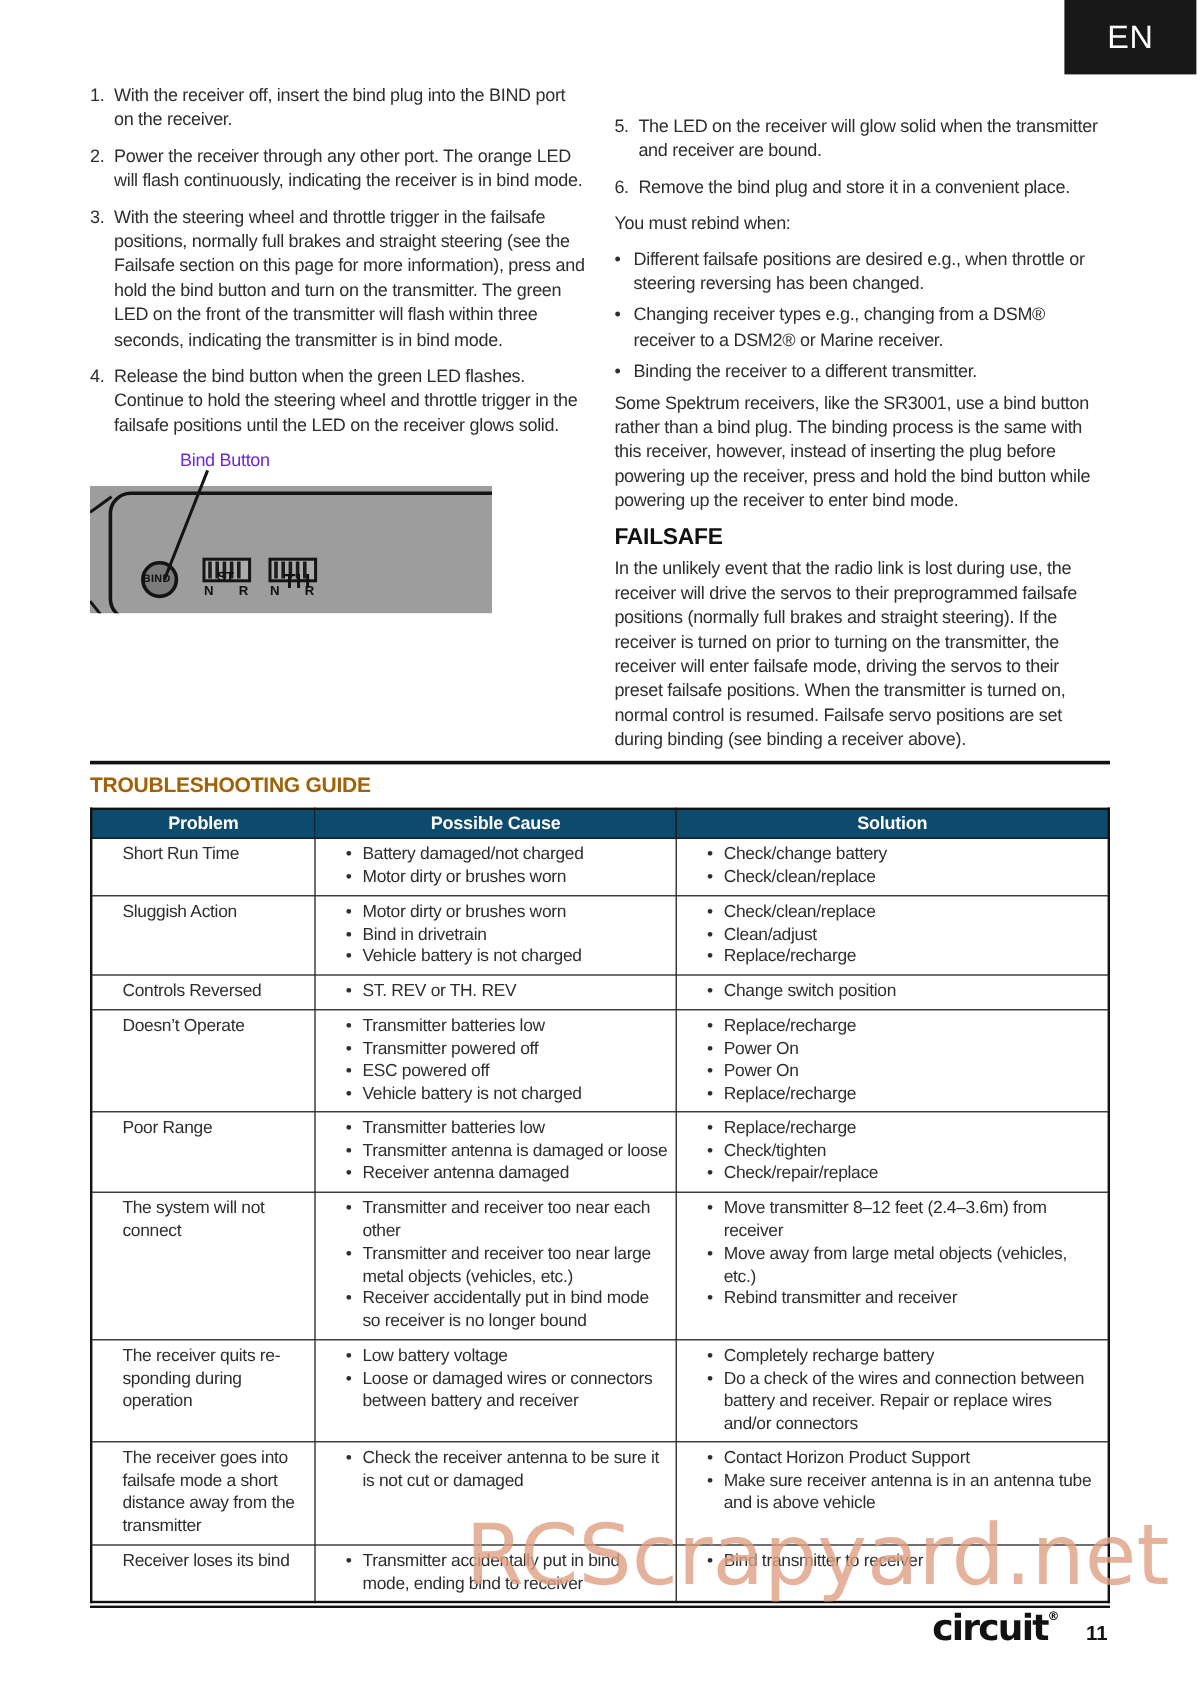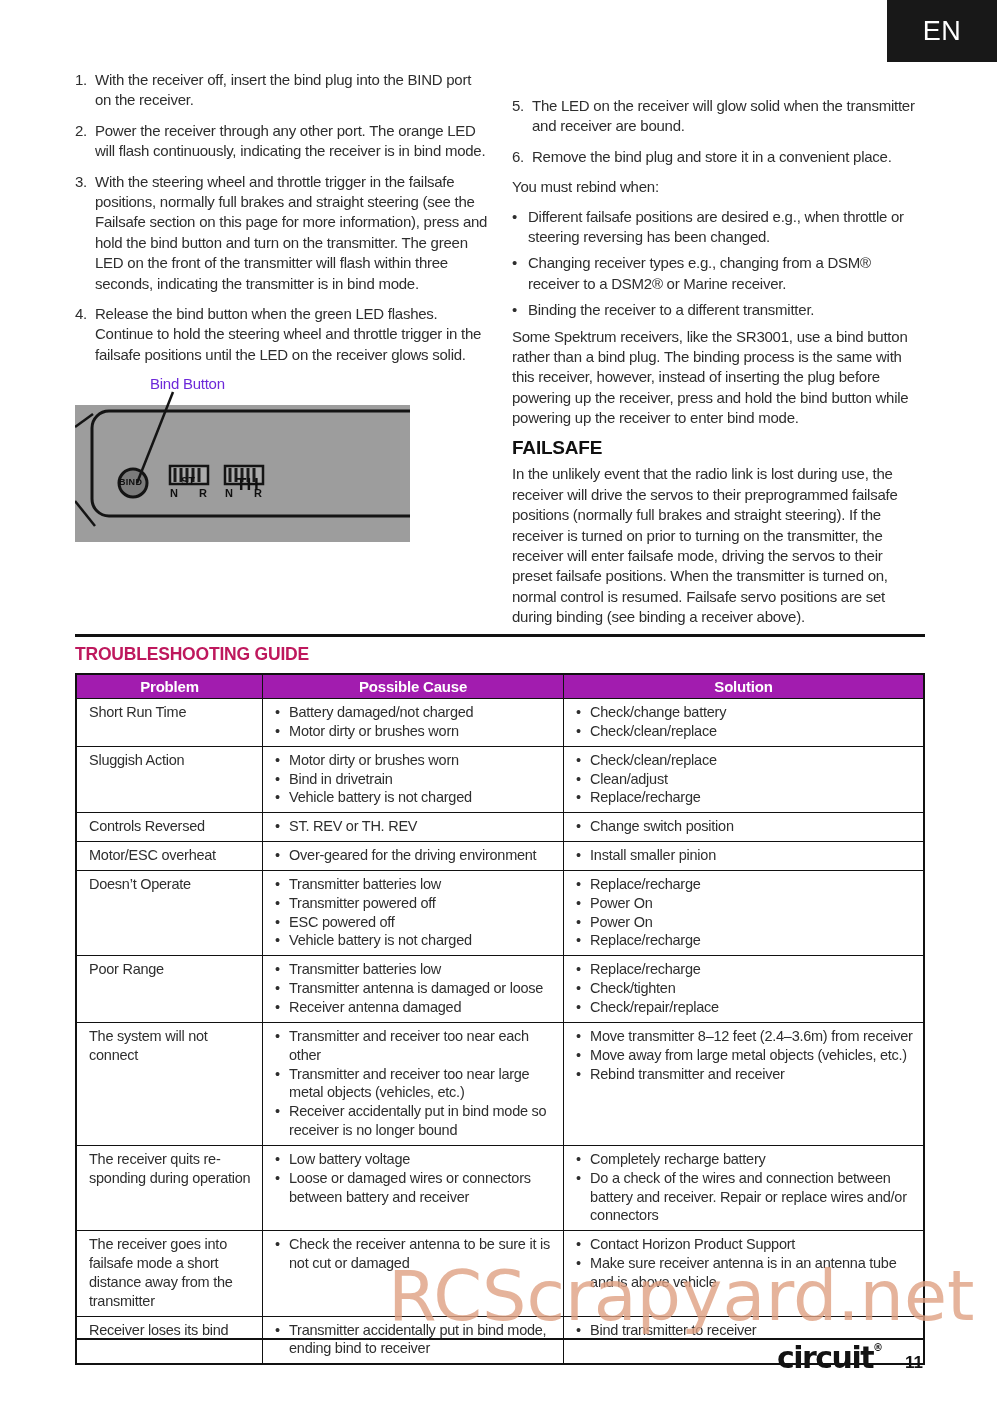--- a/index.html
+++ b/index.html
@@ -31,44 +31,44 @@
   .bullet{display:grid;grid-template-columns:16px 1fr;margin:0 0 6px 0;}
   .bullet .dot{font-size:15px;line-height:1.36;}
   .rebind-head{margin:2px 0 6px 0;}
   .note{margin-top:0;}
   
   .diagram-wrap{position:relative;height:160px;margin-top:4px;}
   .diagram-caption{
     position:absolute;left:75px;top:0;font-size:15px;letter-spacing:-0.25px;color:#6d28d9;
   }
   .rx-box{
-    position:absolute;left:0;top:30px;width:335px;height:137px;background:#9d9d9d;
+    position:absolute;left:0;top:30px;width:335px;height:106px;background:#9d9d9d;
     overflow:hidden;
   }
   .rx-svg{position:absolute;left:0;top:0;}
   .rx-label{
     position:absolute;color:#101010;font-weight:bold;font-family:"Liberation Sans",sans-serif;
   }
   .lbl-bind{left:44px;top:72px;font-size:9px;letter-spacing:0.3px;}
   .lbl-st{left:106px;top:70px;font-size:11px;}
   .lbl-th{left:161px;top:70px;font-size:17px;}
   .lbl-nr{font-size:11px;}
   .pointer-svg{position:absolute;left:0;top:0;pointer-events:none;}
   
   .rule-thick{border-top:3px solid #111;margin:0;}
-  h2.ts-title{margin:7px 0 8px 0;font-size:17.5px;color:#be185d;letter-spacing:-0.2px;}
+  h2.ts-title{margin:7px 0 8px 0;font-size:17.5px;color:#a16207;letter-spacing:-0.2px;}
   table.ts{
     width:100%;border-collapse:collapse;border:2px solid #111;table-layout:fixed;
   }
   table.ts th{
-    background:#a21caf;color:#ffffff;font-size:15px;font-weight:bold;
+    background:#0c4a6e;color:#ffffff;font-size:15px;font-weight:bold;
     padding:3px 4px;border:1px solid #111;letter-spacing:-0.2px;
   }
   table.ts td{
-    border:1px solid #111;vertical-align:top;padding:4px 6px 5px 12px;
+    border:1px solid #111;vertical-align:top;padding:4px 6px 5px 25px;
     font-size:14.5px;line-height:1.3;letter-spacing:-0.25px;
   }
   td .cb{display:grid;grid-template-columns:14px 1fr;}
   td .cb .dot{font-size:14.5px;}
   .col-problem{width:22%;}
   .col-cause{width:35.5%;}
   .col-solution{width:42.5%;}
   
   .footer{position:absolute;left:75px;right:75px;top:1338px;border-top:2px solid #111;}
   .footer-row{display:flex;justify-content:flex-end;align-items:baseline;gap:22px;padding-top:3px;padding-right:2px;}
@@ -273,35 +273,20 @@
               </div>
             </td>
             <td>
               <div class="cb">
                 <span class="dot">•</span>
                 <span class="txt">Change switch position</span>
               </div>
             </td>
           </tr>
           <tr>
-            <td>Motor/ESC overheat</td>
-            <td>
-              <div class="cb">
-                <span class="dot">•</span>
-                <span class="txt">Over-geared for the driving environment</span>
-              </div>
-            </td>
-            <td>
-              <div class="cb">
-                <span class="dot">•</span>
-                <span class="txt">Install smaller pinion</span>
-              </div>
-            </td>
-          </tr>
-          <tr>
             <td>Doesn’t Operate</td>
             <td>
               <div class="cb">
                 <span class="dot">•</span>
                 <span class="txt">Transmitter batteries low</span>
               </div>
               <div class="cb">
                 <span class="dot">•</span>
                 <span class="txt">Transmitter powered off</span>
               </div>

